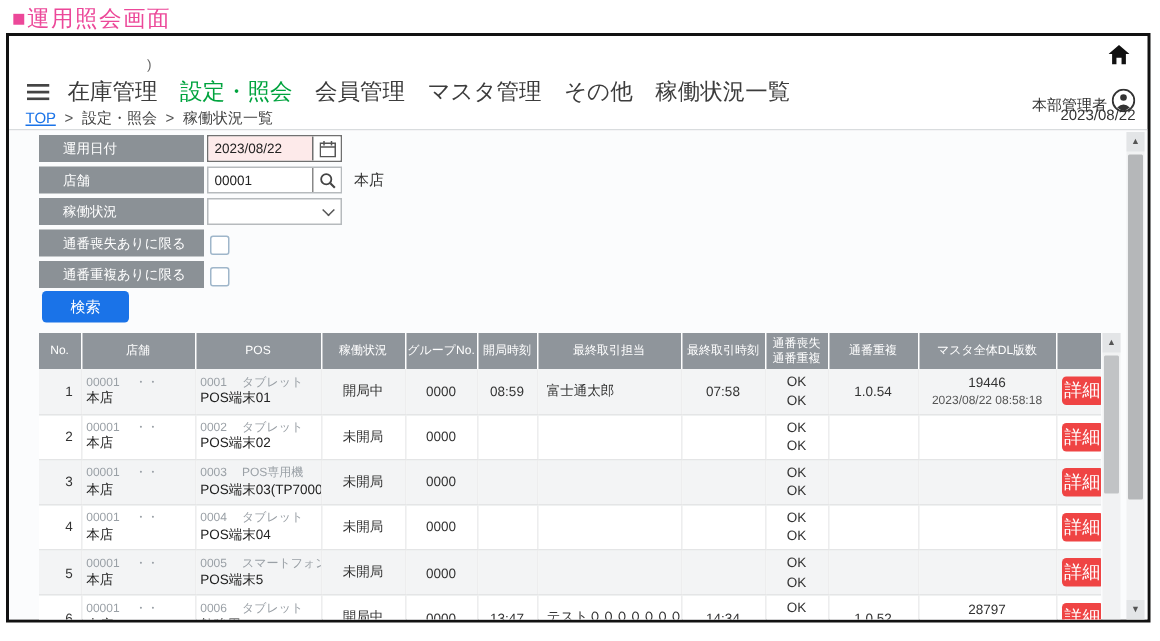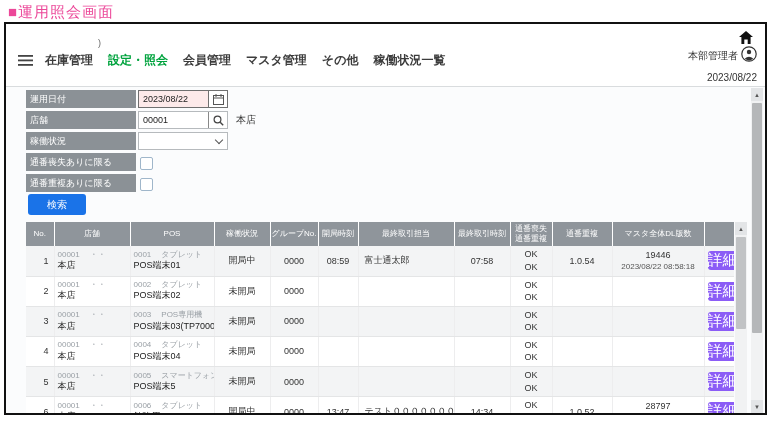--- a/index.html
+++ b/index.html
@@ -9,34 +9,34 @@
   .page-title { position:absolute; left:8px; top:3px; font-size:15px; color:#ec4899; letter-spacing:1px; }
 
   .app-frame { position:absolute; left:4px; top:22px; width:763px; height:393px;
     border:2px solid #111; background:#fff; overflow:hidden; }
 
   
   .stray { position:absolute; left:92px; top:14px; font-size:9px; color:#666; }
   .home-icon { position:absolute; right:12px; top:6px; cursor:pointer; }
   .menu-row { position:absolute; left:12px; top:28px; display:flex; align-items:center; }
   .hamburger-icon { margin-right:12px; cursor:pointer; display:inline-flex; }
-  .menu-item { font-size:12px; font-weight:bold; color:#3c3c3c; margin-right:15px; cursor:pointer; white-space:nowrap; }
+  .menu-item { font-size:15px; font-weight:normal; color:#3c3c3c; margin-right:15px; cursor:pointer; white-space:nowrap; }
   .menu-item.active { color:#00a33e; }
-  .user-chip { position:absolute; right:8px; top:22px; display:flex; align-items:center; gap:3px; }
+  .user-chip { position:absolute; right:8px; top:35px; display:flex; align-items:center; gap:3px; }
   .user-name { font-size:10px; color:#333; }
   .breadcrumb { position:absolute; left:11px; top:48px; font-size:10px; color:#444; }
   .breadcrumb .home-link { color:#1a73e8; text-decoration:underline; cursor:pointer; }
   .breadcrumb .sep { margin:0 3px; color:#555; }
   .header-date { position:absolute; right:8px; top:48px; font-size:10px; color:#333; }
   .header-sep { position:absolute; left:0; right:0; top:62px; height:1px; background:#d9dcde; }
   .content-bg { position:absolute; left:0; right:0; top:63px; bottom:0; background:#fbfcfd; }
 
   
   .form-row { position:absolute; left:20px; height:18px; display:flex; align-items:stretch; }
-  .form-label { width:110px; background:#8b9196; color:#fff; font-size:9px; display:flex; align-items:center; padding-left:4px; }
+  .form-label { width:110px; background:#8b9196; color:#fff; font-size:9px; display:flex; align-items:center; padding-left:16px; }
   .fld { margin-left:2px; height:18px; display:flex; align-items:center; }
   .input-box { display:flex; align-items:stretch; border:1px solid #707070; background:#fff; height:18px; width:90px; }
   .input-box .val { flex:1; font-size:9px; color:#222; display:flex; align-items:center; padding-left:4px; }
   .date-box { border:1px solid #707070; }
   .date-box .val { background:#fdeaea; }
   .icon-btn { width:19px; display:flex; align-items:center; justify-content:center; background:#fff; border-left:1px solid #707070; cursor:pointer; }
   .store-box { border:1px solid #b6babd; }
   .store-box .icon-btn { border-left:1px solid #888; }
   .suffix-text { font-size:10px; color:#333; margin-left:8px; }
   .select-box { width:90px; height:18px; border:1px solid #b6babd; background:#fff; display:flex; align-items:center; justify-content:flex-end; padding-right:5px; cursor:pointer; }
@@ -56,22 +56,22 @@
   td:last-child { border-right:none; }
   tbody tr:nth-child(odd) { background:#f3f4f5; }
   tbody tr:nth-child(even) { background:#fff; }
   .cell-no { text-align:right; padding-right:5px; }
   .sub { font-size:8px; color:#9aa0a6; display:block; line-height:1.3; }
   .sub .gap { display:inline-block; width:10px; }
   .main-line { font-size:9px; color:#222; line-height:1.3; }
   .c { text-align:center; }
   .cell-staff { padding-left:6px; }
   .two-line { line-height:1.4; }
-  .detail-button { width:28px; height:19px; background:#8b5cf6; color:#fff; border:none; border-radius:3px;
-    font-size:15px; cursor:pointer; padding:0; font-family:inherit; }
+  .detail-button { width:28px; height:19px; background:#ef4444; color:#fff; border:none; border-radius:3px;
+    font-size:12px; cursor:pointer; padding:0; font-family:inherit; }
 
   
   .sb { position:absolute; background:#f1f2f3; }
   .sb-inner { left:729px; top:198px; width:12px; height:191px; }
   .sb-outer { left:745px; top:64px; width:12px; height:325px; }
   .sb-arrow { position:absolute; left:0; width:12px; height:13px; display:flex; align-items:center; justify-content:center;
     font-size:6px; color:#555; background:#e3e5e7; cursor:pointer; }
   .sb-thumb { position:absolute; left:1px; width:10px; background:#c1c3c5; border-radius:1px; cursor:pointer; }
   .sb-inner .sb-thumb { top:15px; height:92px; }
   .sb-outer .sb-thumb { top:15px; height:230px; background:#b5b7b9; }
@@ -111,20 +111,27 @@
     <span class="user-name">本部管理者</span>
     <span>
       <svg width="16" height="16" viewBox="0 0 16 16">
           <circle cx="8" cy="8" r="7.2" fill="none" stroke="#333" stroke-width="1.2"></circle>
           <circle cx="8" cy="6" r="2.2" fill="#333"></circle>
           <path d="M3.8 12.6 Q8 8.8 12.2 12.6 Q10 14.6 8 14.6 Q6 14.6 3.8 12.6 Z" fill="#333"></path>
         </svg>
     </span>
   </div>
 
+  <div class="breadcrumb">
+    <span class="home-link">TOP</span>
+    <span class="sep">&gt;</span>
+    <span>設定・照会</span>
+    <span class="sep">&gt;</span>
+    <span>稼働状況一覧</span>
+  </div>
 
   <div class="header-date">2023/08/22</div>
   <div class="header-sep"></div>
   <div class="content-bg"></div>
 
   <div class="form-row" style="top:66px">
     <div class="form-label">運用日付</div>
     <div class="fld">
       <div class="input-box date-box">
         <span class="val">2023/08/22</span>

